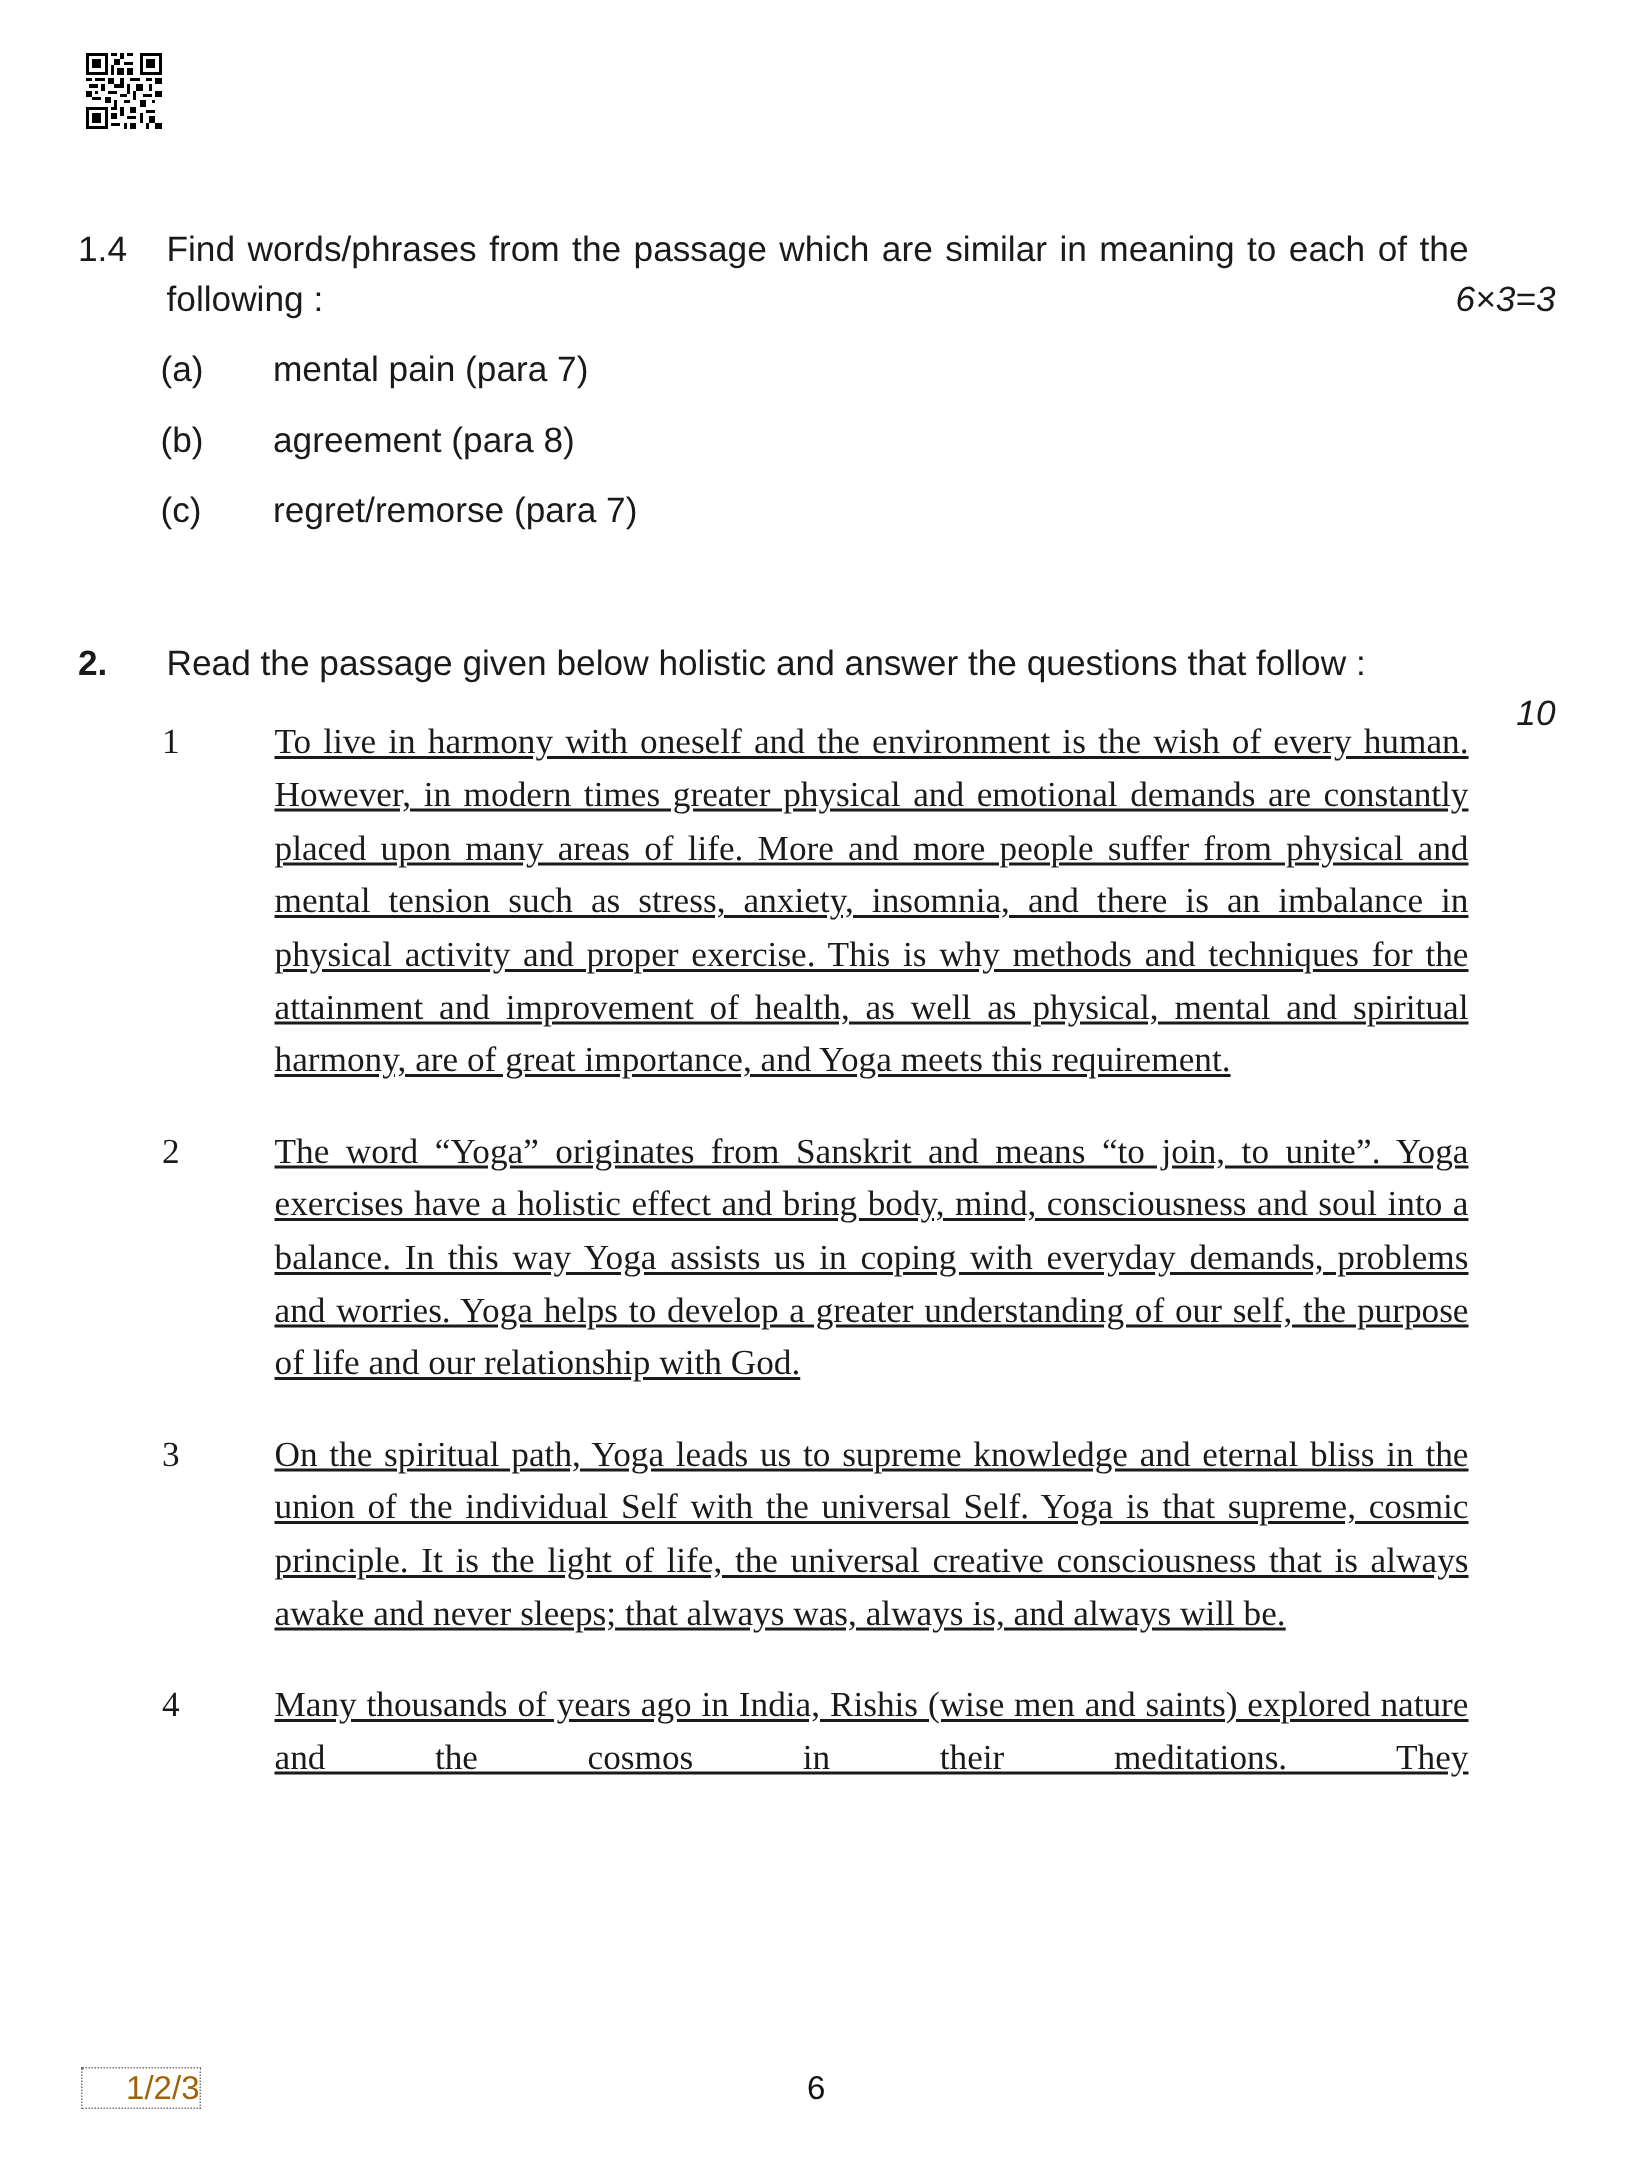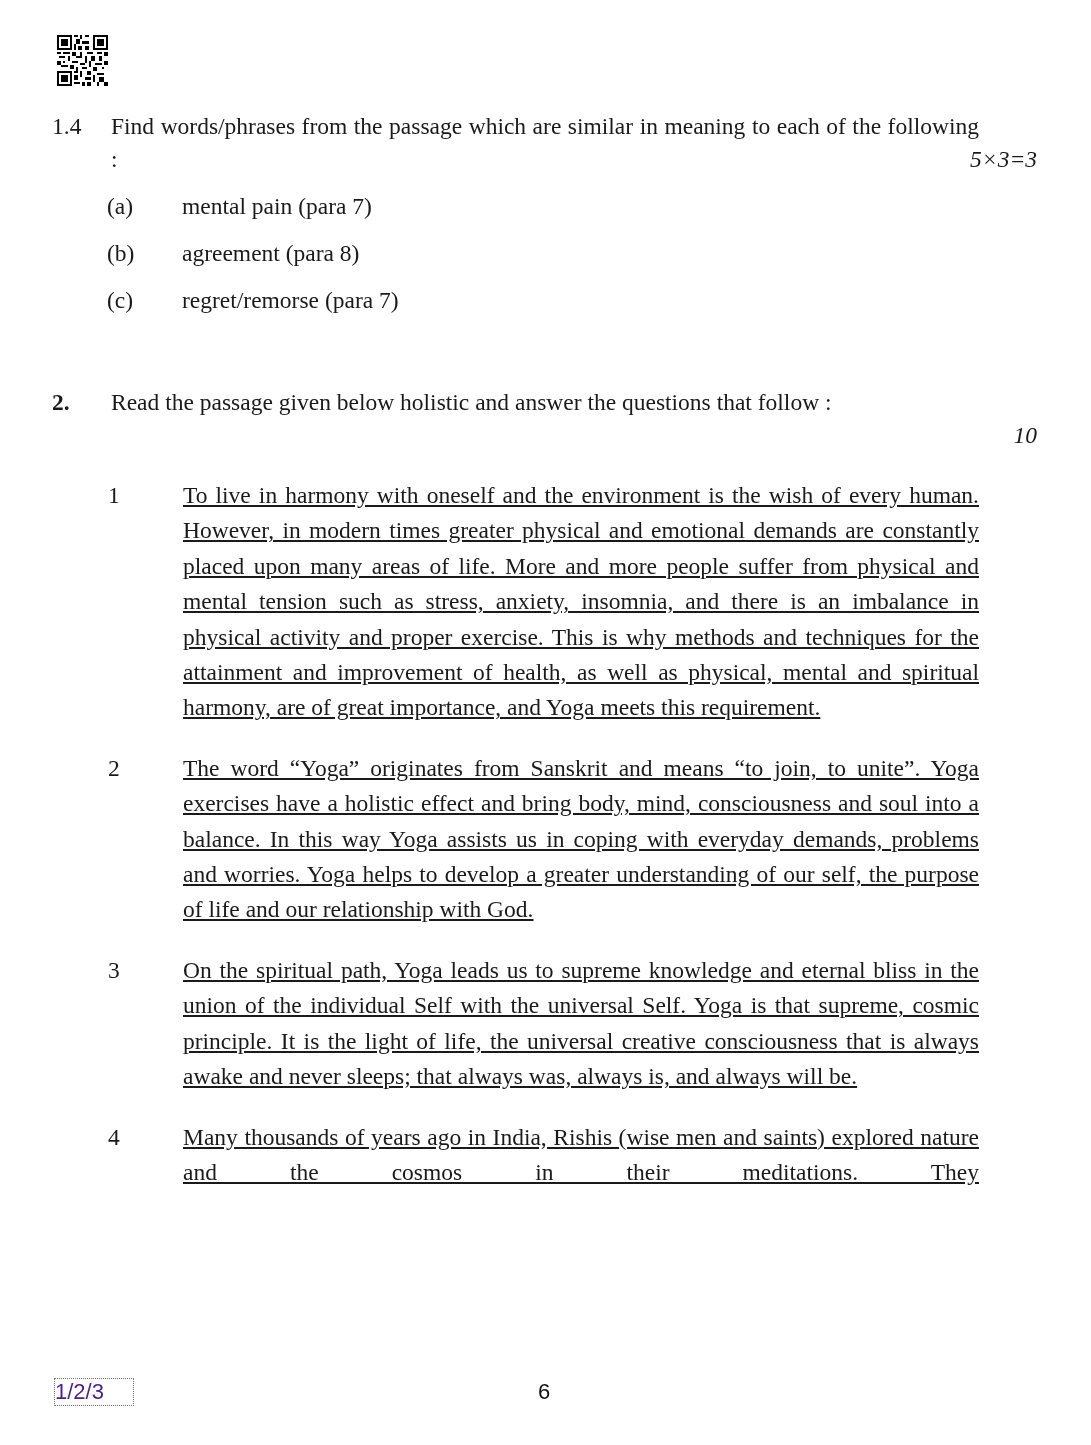--- a/index.html
+++ b/index.html
@@ -25,38 +25,39 @@
       position: absolute;
       left: 57px;
       top: 35px;
       width: 53px;
       height: 51px;
     }
     .q-block {
       position: absolute;
       left: 52px;
       width: 985px;
-      font-family: Liberation Serif, serif;
+      font-family: Liberation Sans, sans-serif;
       font-size: 23.5px;
     }
     .q-row {
       position: relative;
       line-height: 33px;
     }
     .q-num {
       position: absolute;
       left: 0;
       top: 0;
     }
     .q-num.bold { font-weight: bold; }
     .q-text {
       margin-left: 59px;
       width: 868px;
       text-align: justify;
       text-align-last: left;
+      margin-top: 40px;
     }
     .marks {
       position: absolute;
       right: 0;
       font-style: italic;
     }
     .sub-list {
       margin-top: 14px;
     }
     .sub-item {
@@ -103,22 +104,22 @@
       position: absolute;
       left: 54px;
       top: 1378px;
       width: 80px;
       height: 28px;
       border: 1.5px dotted #777;
       box-sizing: border-box;
       font-family: "Liberation Sans", "DejaVu Sans", sans-serif;
       font-size: 22px;
       line-height: 25px;
-      text-align: left;
-      color: #4c1d95;
+      text-align: right;
+      color: #a16207;
     }
     .page-number {
       position: absolute;
       left: 538px;
       top: 1378px;
       font-family: "Liberation Sans", "DejaVu Sans", sans-serif;
       font-size: 22px;
       line-height: 28px;
       color: #111;
     }
@@ -189,21 +190,21 @@
     <rect x="12" y="22" width="1" height="2" fill="#000"></rect>
     <rect x="14" y="22" width="2" height="2" fill="#000"></rect>
     <rect x="19" y="22" width="1" height="2" fill="#000"></rect>
     <rect x="22" y="22" width="2" height="2" fill="#000"></rect>
   </svg>
 
   <div class="q-block" style="top:110px;">
     <div class="q-row">
       <span class="q-num">1.4</span>
       <div class="q-text">Find words/phrases from the passage which are similar in meaning to each of the following :</div>
-      <span class="marks" style="top:33px;">5×3=3</span>
+      <span class="marks" style="top:33px;">6×3=3</span>
     </div>
     <div class="sub-list">
       <div class="sub-item">
         <span class="sub-label">(a)</span>
         <span class="sub-text">mental pain (para 7)</span>
       </div>
       <div class="sub-item">
         <span class="sub-label">(b)</span>
         <span class="sub-text">agreement (para 8)</span>
       </div>

